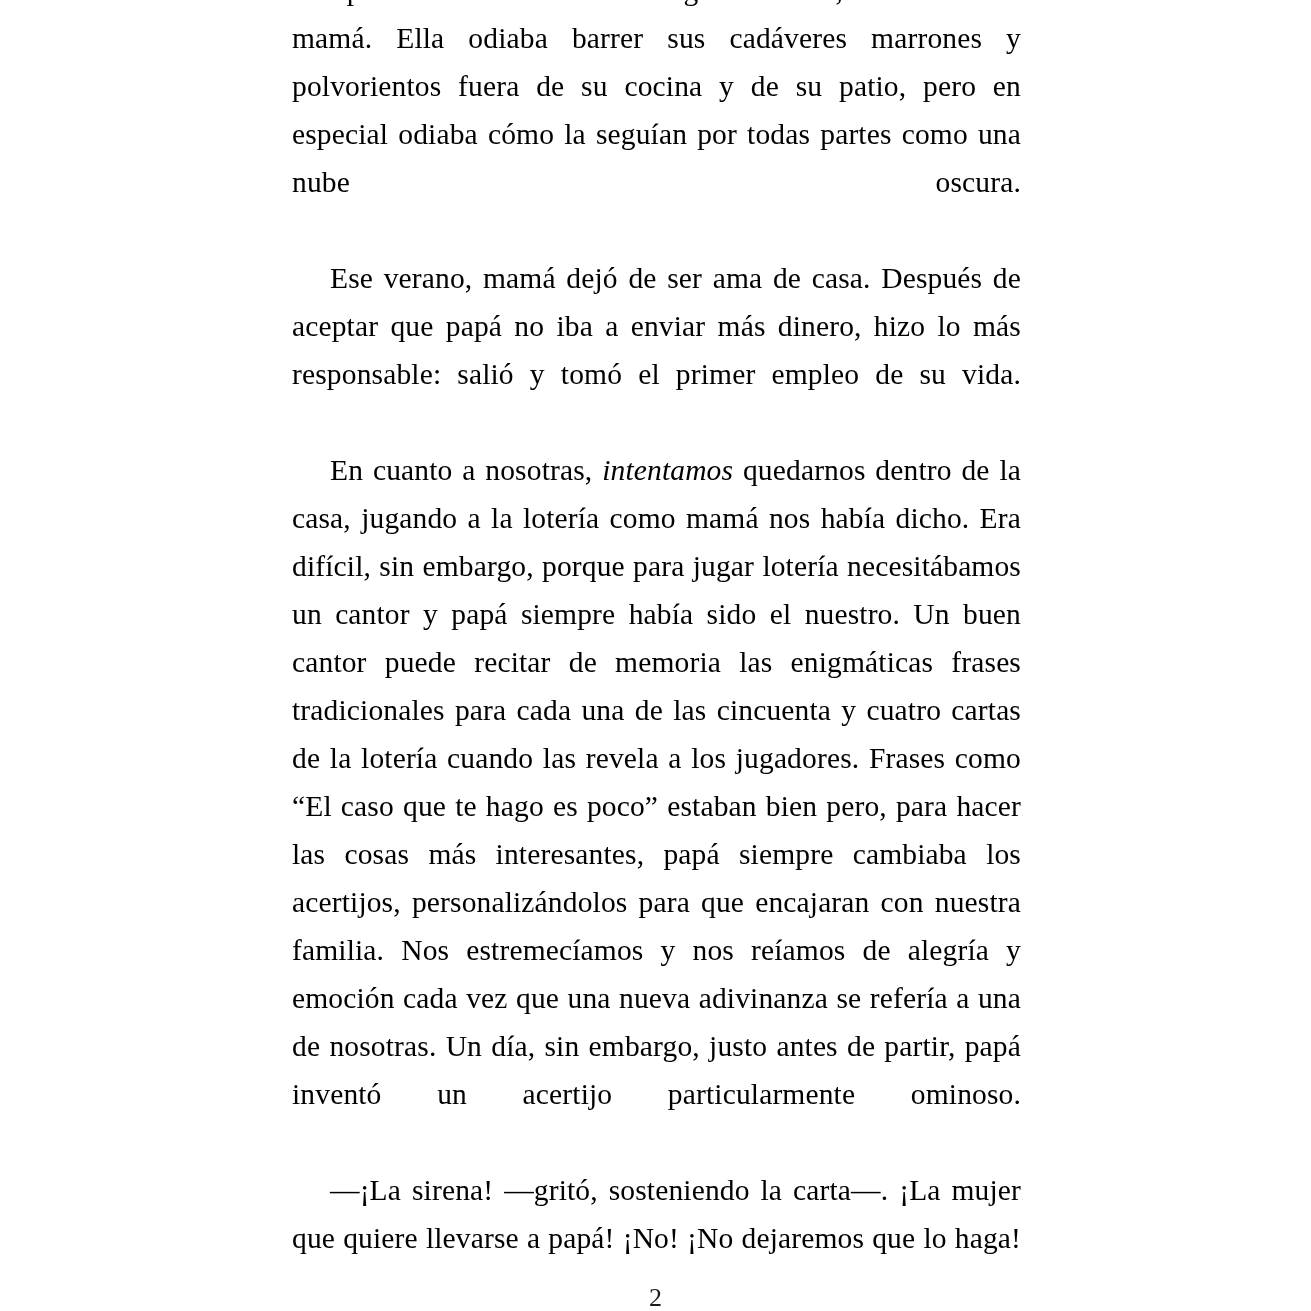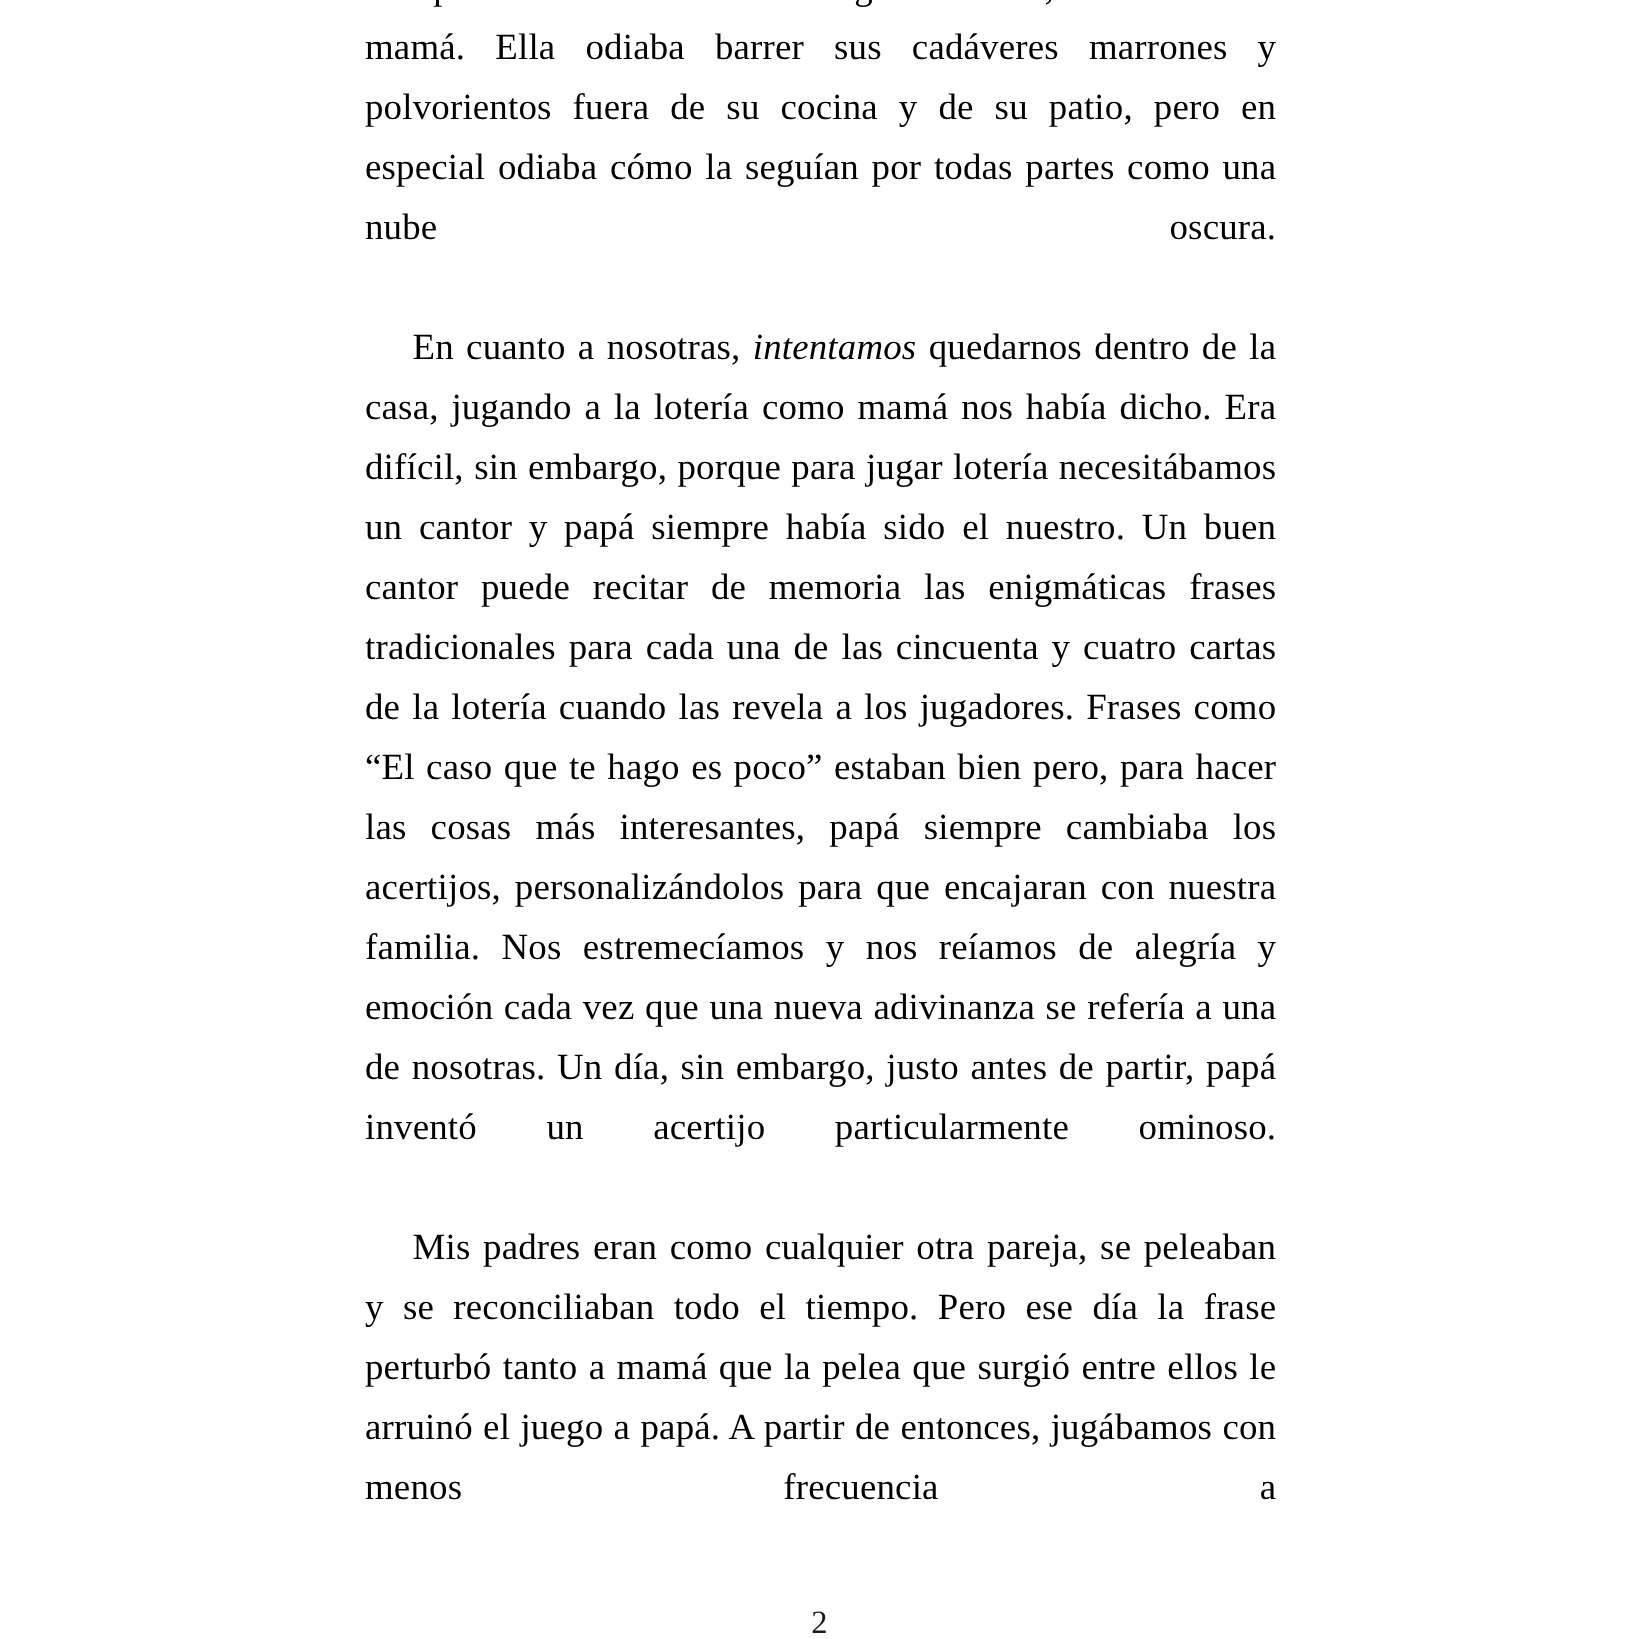--- a/index.html
+++ b/index.html
@@ -79,25 +79,27 @@
 </style>
 </head>
 <body>
 
 <div class="page">
 
   <div class="text-column">
 
     <p class="para continuation">mariposas estaban en la lista negra de todos, incluida la de mamá. Ella odiaba barrer sus cadáveres marrones y polvorientos fuera de su cocina y de su patio, pero en especial odiaba cómo la seguían por todas partes como una nube oscura.</p>
 
+    <p class="para indented">Ese verano, mamá dejó de ser ama de casa. Después de aceptar que papá no iba a enviar más dinero, hizo lo más responsable: salió y tomó el primer empleo de su vida.</p>
 
     <p class="para indented">
       <span>En cuanto a nosotras, </span><em class="italic">intentamos</em><span> quedarnos dentro de la casa, jugando a la lotería como mamá nos había dicho. Era difícil, sin embargo, porque para jugar lotería necesitábamos un cantor y papá siempre había sido el nuestro. Un buen cantor puede recitar de memoria las enigmáticas frases tradicionales para cada una de las cincuenta y cuatro cartas de la lotería cuando las revela a los jugadores. Frases como “El caso que te hago es poco” estaban bien pero, para hacer las cosas más interesantes, papá siempre cambiaba los acertijos, personalizándolos para que encajaran con nuestra familia. Nos estremecíamos y nos reíamos de alegría y emoción cada vez que una nueva adivinanza se refería a una de nosotras. Un día, sin embargo, justo antes de partir, papá inventó un acertijo particularmente ominoso.</span>
     </p>
 
+    <p class="para indented">—¡La sirena! —gritó, sosteniendo la carta—. ¡La mujer que quiere llevarse a papá! ¡No! ¡No dejaremos que lo haga!</p>
 
     <p class="para indented">Mis padres eran como cualquier otra pareja, se peleaban y se reconciliaban todo el tiempo. Pero ese día la frase perturbó tanto a mamá que la pelea que surgió entre ellos le arruinó el juego a papá. A partir de entonces, jugábamos con menos frecuencia a</p>
 
   </div>
 
   <div class="page-number">2</div>
 
 </div>
 
 </body></html>

